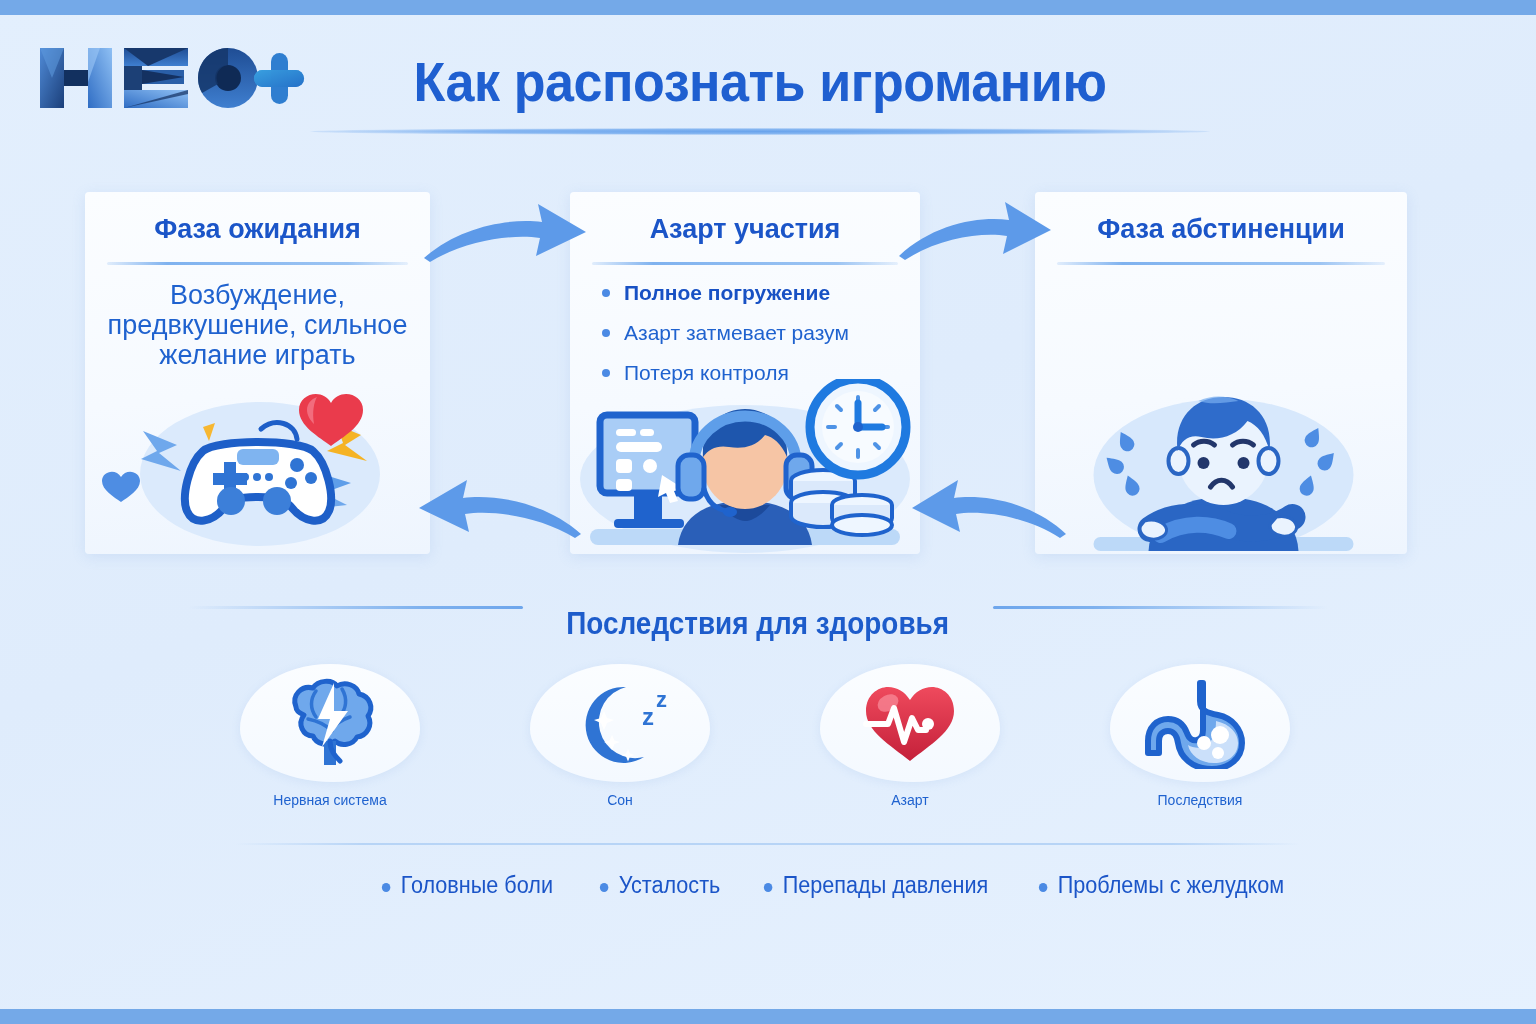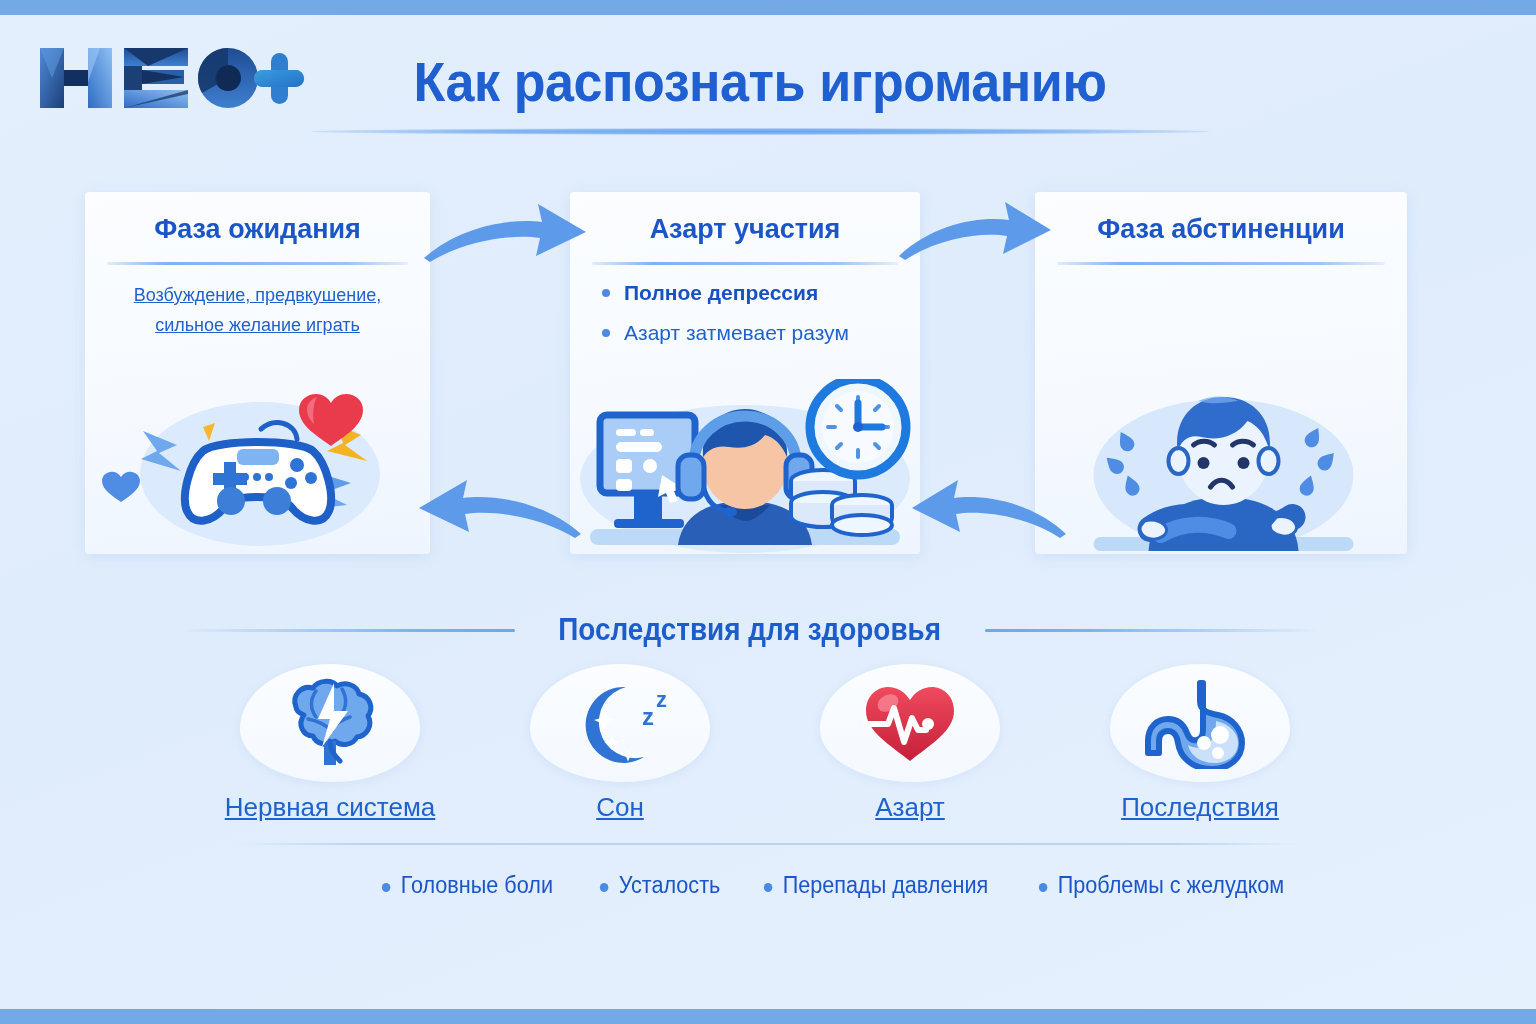--- a/index.html
+++ b/index.html
@@ -52,21 +52,21 @@
     text-align:center;font-size:27px;font-weight:bold;color:#1b55c8;
     white-space:nowrap;
   }
   .card-divider{
     position:absolute;left:22px;right:22px;top:70px;height:3px;border-radius:2px;
     background:linear-gradient(90deg,rgba(150,192,243,0.25),#7fb2ef 20%,#9cc4f3 80%,rgba(150,192,243,0.2));
   }
 
   .card-body{position:absolute;left:16px;right:16px;top:88px;}
   .plain-text{
-    text-align:center;font-size:18px;line-height:30px;color:#1f62cf;text-decoration:underline;
+    text-align:center;font-size:27px;line-height:30px;color:#1f62cf;
   }
   .bullets{list-style:none;margin:0;padding:0 0 0 12px;}
   .bullets li{
     position:relative;padding-left:26px;margin-bottom:14px;
     font-size:21px;line-height:26px;color:#1f62cf;white-space:nowrap;
   }
   .bullets li.strong{font-weight:bold;color:#1851c4;}
   .bullets li .dot{
     position:absolute;left:4px;top:9px;width:8px;height:8px;border-radius:50%;
     background:#4b8ae4;
@@ -78,22 +78,22 @@
   
   .arrow{position:absolute;}
   .arrow svg{display:block;}
   .arrow-top-1{left:420px;top:198px;width:170px;height:70px;}
   .arrow-top-2{left:895px;top:198px;width:160px;height:70px;}
   .arrow-bot-1{left:405px;top:478px;width:180px;height:70px;}
   .arrow-bot-2{left:900px;top:478px;width:170px;height:70px;}
 
   
   .sec-head{
-    position:absolute;left:180px;top:606px;width:1140px;height:48px;
-    display:flex;align-items:center;justify-content:center;gap:22px;
+    position:absolute;left:188px;top:606px;width:1140px;height:48px;
+    display:flex;align-items:flex-start;justify-content:center;gap:22px;
   }
   .sec-head .rule{
     flex:1;height:3px;border-radius:2px;
   }
   .sec-head .rule.l{background:linear-gradient(90deg,rgba(140,186,240,0) 0%,#7eb1ee 70%,#6ea6ec 100%);}
   .sec-head .rule.r{background:linear-gradient(90deg,#6ea6ec 0%,#7eb1ee 30%,rgba(140,186,240,0) 100%);}
   .sec-head .sec-title{
     font-size:31px;font-weight:bold;color:#1d5ccb;white-space:nowrap;
     transform:scaleX(0.9);transform-origin:center;
   }
@@ -104,21 +104,21 @@
   }
   .organ{width:200px;display:flex;flex-direction:column;align-items:center;}
   .organ .blob{
     width:180px;height:118px;border-radius:50% 50% 48% 52%/55% 55% 45% 45%;
     background:linear-gradient(180deg,#fbfdff 0%,#f4f9ff 100%);
     display:flex;align-items:center;justify-content:center;
     box-shadow:0 2px 10px rgba(120,162,218,0.14);
   }
   .organ .blob svg{display:block;}
   .organ .organ-label{
-    margin-top:10px;font-size:26px;color:#1f62cf;white-space:nowrap;text-decoration:underline;
+    margin-top:10px;font-size:14px;color:#1f62cf;white-space:nowrap;
   }
 
   .sym-rule{
     position:absolute;left:235px;top:843px;width:1065px;height:2px;
     background:linear-gradient(90deg,rgba(150,192,243,0) 0%,#b7d4f6 12%,#b7d4f6 88%,rgba(150,192,243,0) 100%);
   }
   .symptoms{
     position:absolute;left:235px;top:858px;width:1065px;height:54px;
     display:flex;align-items:center;justify-content:flex-end;gap:34px;
   }
@@ -232,22 +232,23 @@
         <path d="M232 18c-6 2-10 7-10 13 0 5 3 10 7 14-2-12 0-22 3-27z" fill="#f4798a" opacity=".8"></path>
       </svg>
     </div>
   </div>
 
   <div class="card c2">
     <div class="card-title">Азарт участия</div>
     <div class="card-divider"></div>
     <div class="card-body">
       <ul class="bullets">
-        <li class="strong"><span class="dot"></span><span>Полное депрессия</span></li>
+        <li class="strong"><span class="dot"></span><span>Полное погружение</span></li>
         <li><span class="dot"></span><span>Азарт затмевает разум</span></li>
+        <li><span class="dot"></span><span>Потеря контроля</span></li>
       </ul>
     </div>
     <div class="card-art">
       <svg viewBox="0 0 350 175" preserveAspectRatio="xMidYMax meet" aria-hidden="true">
         <ellipse cx="175" cy="100" rx="165" ry="74" fill="#dbeafc"></ellipse>
         <rect x="20" y="150" width="310" height="16" rx="8" fill="#bcd9f8"></rect>
 
         <rect x="30" y="36" width="95" height="78" rx="7" fill="#a9cdf6"></rect>
         <rect x="30" y="36" width="95" height="78" rx="7" fill="none" stroke="#1f63cd" stroke-width="7"></rect>
         <rect x="46" y="50" width="20" height="7" rx="3.5" fill="#ffffff"></rect>

